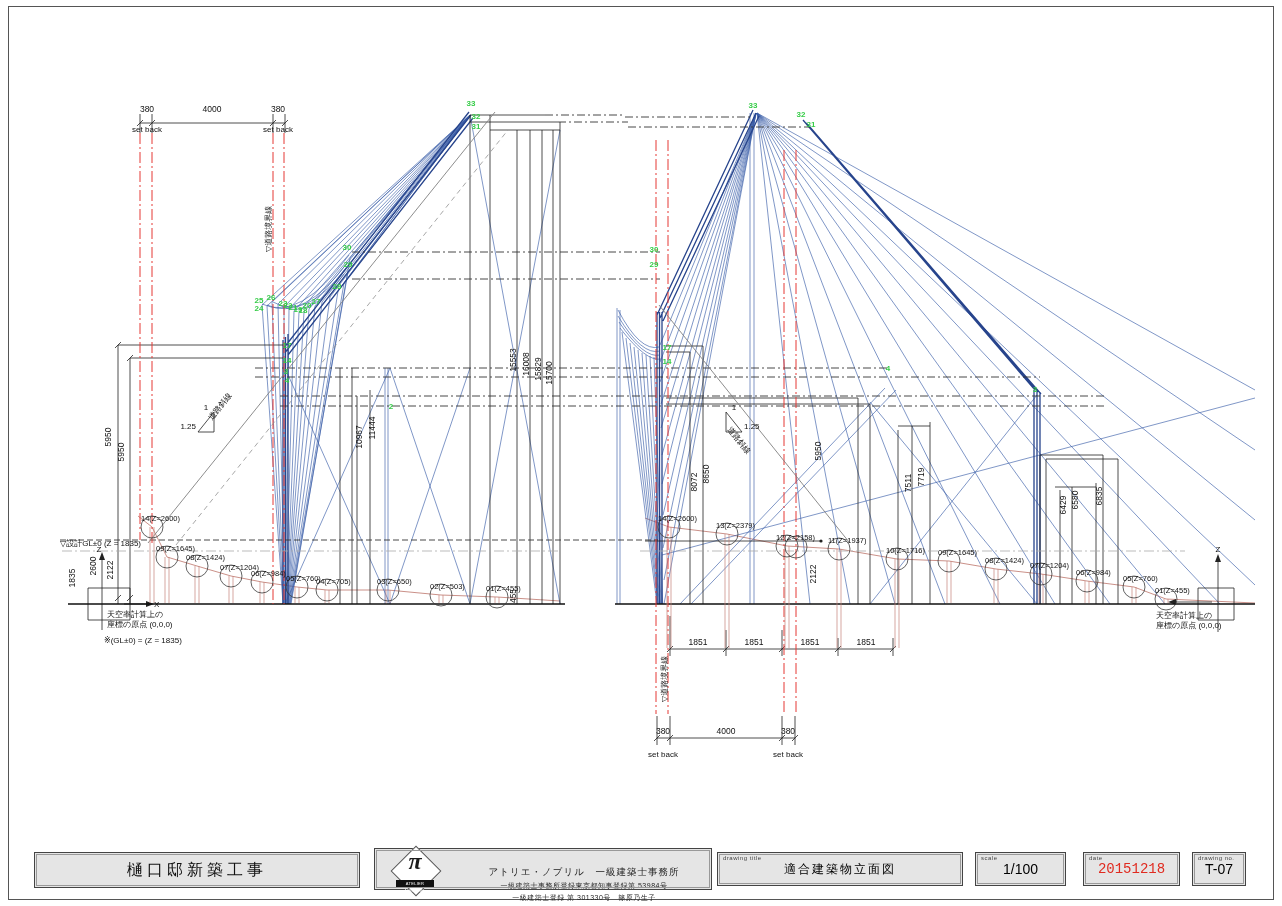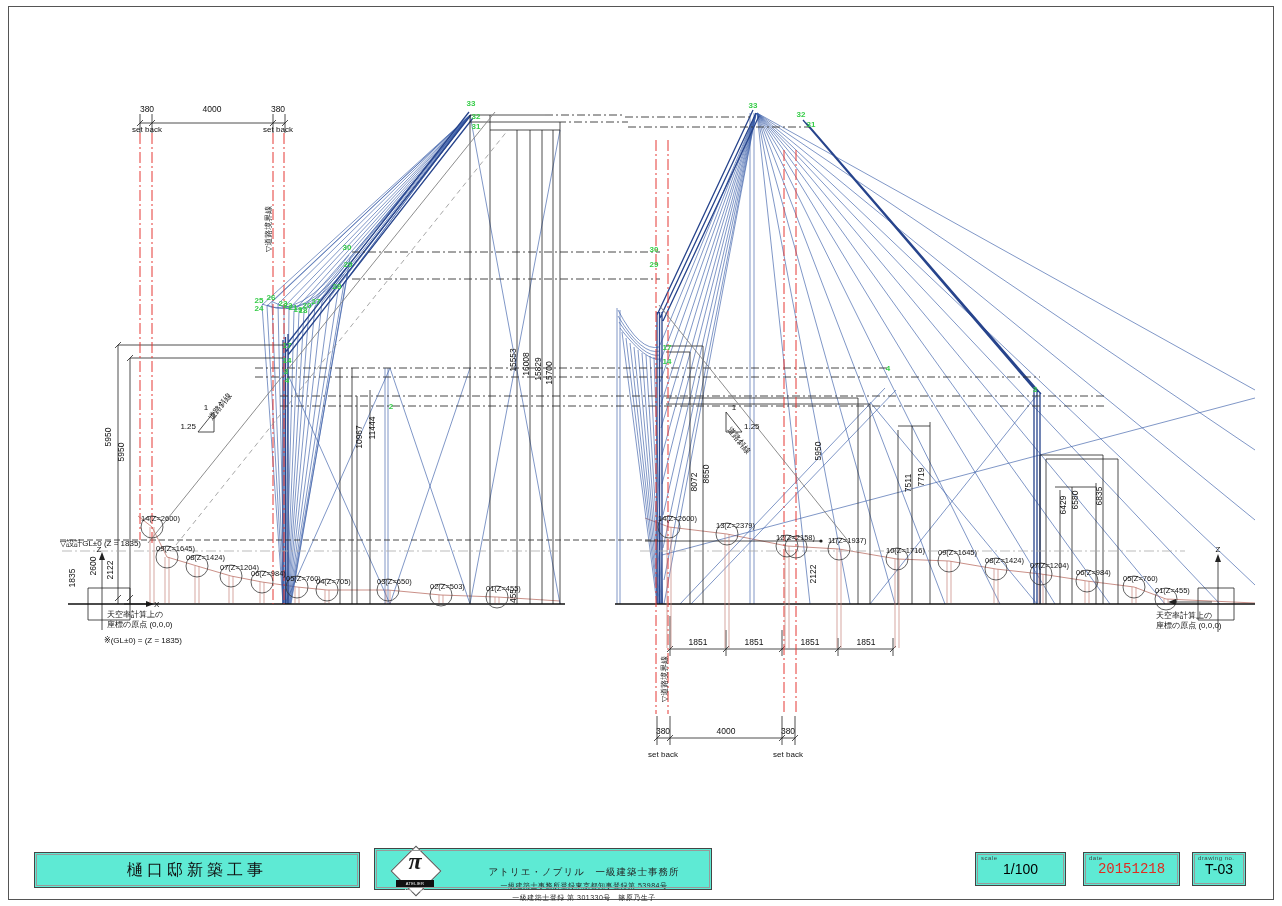--- a/index.html
+++ b/index.html
@@ -8,21 +8,21 @@
   .sheet-border{position:absolute;left:8px;top:6px;width:1264px;height:892px;border:1px solid #555}
   svg text{font-family:"Liberation Sans","DejaVu Sans",sans-serif}
   .dim{font-size:8.5px;fill:#111}
   .note{font-size:8px;fill:#111}
   .pt{font-size:8px;fill:#35cc47;font-weight:700}
   .mlabel{font-size:7.5px;fill:#111}
   .mc{fill:none;stroke:#3a3a3a;stroke-width:.8}
   .drop{stroke:#c4837a;stroke-width:.7}
   .terrain{fill:none;stroke:#c4837a;stroke-width:.9}
   
-  .tb{position:absolute;border:1px solid #444;background:#5eead4;box-sizing:border-box}
+  .tb{position:absolute;border:1px solid #444;background:#e5e5e5;box-sizing:border-box}
   .tb::after{content:"";position:absolute;inset:1px;border:1px solid #999;pointer-events:none}
   .tb-center{display:flex;align-items:center;justify-content:center;height:100%}
   .tb-label{position:absolute;top:2px;left:5px;font-size:6px;color:#444;letter-spacing:.5px}
   .b1{left:34px;top:852px;width:326px;height:36px}
   .b1 .tb-center{font-size:16px;letter-spacing:4px;color:#111}
   .b2{left:374px;top:848px;width:338px;height:42px}
   .b3{left:717px;top:852px;width:246px;height:34px}
   .b3 .tb-center{font-size:12px;letter-spacing:2px}
   .b4{left:975px;top:852px;width:91px;height:34px}
   .b5{left:1083px;top:852px;width:97px;height:34px}
@@ -320,28 +320,32 @@
       <div class="logo-mark">π</div>
       <div class="logo-banner">ATELIER NOMBRIL</div>
     </div>
     <div class="office">
       <div class="office-name">アトリエ・ノブリル　一級建築士事務所</div>
       <div class="office-reg">一級建築士事務所登録東京都知事登録第 53984号</div>
       <div class="office-reg">一級建築士登録 第 301330号　篠原乃生子</div>
     </div>
   </div>
 
+  <div class="tb b3">
+    <span class="tb-label">drawing title</span>
+    <div class="tb-center">適合建築物立面図</div>
+  </div>
 
   <div class="tb b4">
     <span class="tb-label">scale</span>
     <div class="tb-center">1/100</div>
   </div>
 
   <div class="tb b5">
     <span class="tb-label">date</span>
     <div class="tb-center" style="color: rgb(224, 43, 32); font-family: Liberation Mono, monospace;">20151218</div>
   </div>
 
   <div class="tb b6">
     <span class="tb-label">drawing no.</span>
-    <div class="tb-center">T-03</div>
+    <div class="tb-center">T-07</div>
   </div>
 </div>
 
 </body></html>

